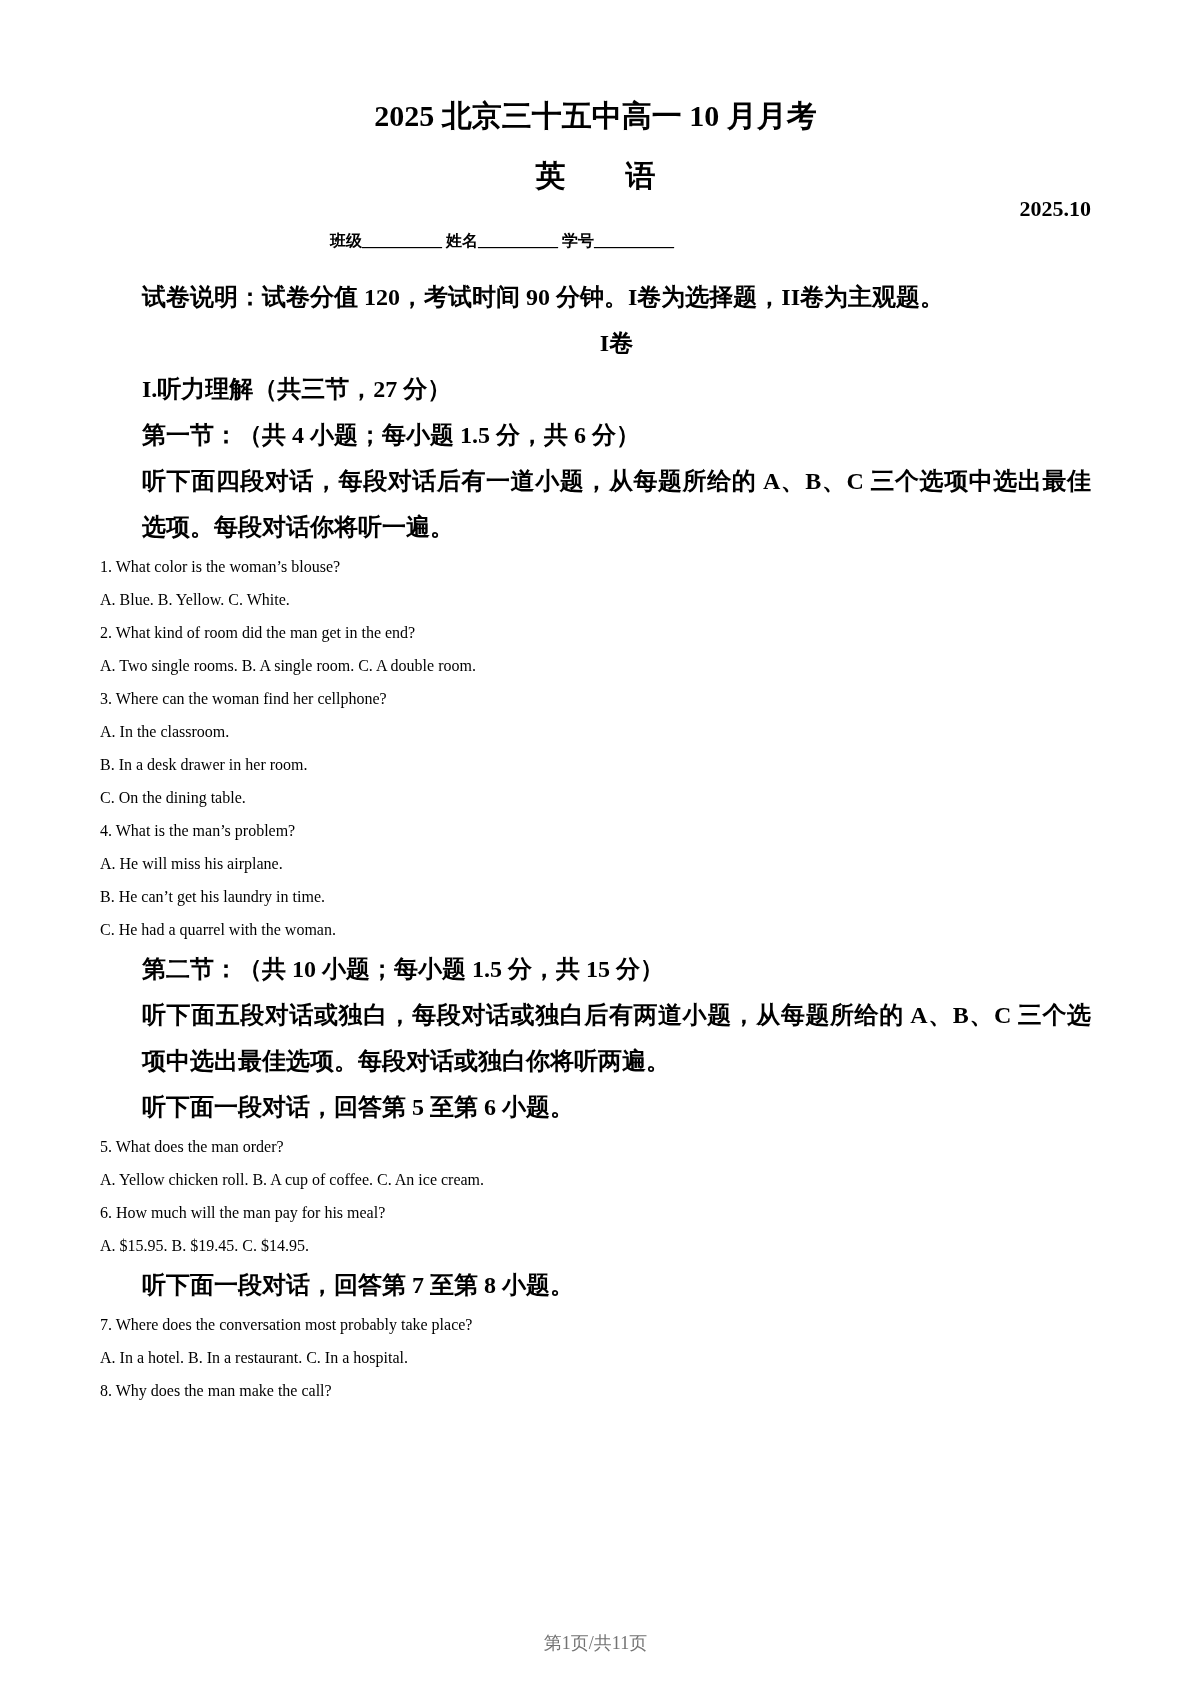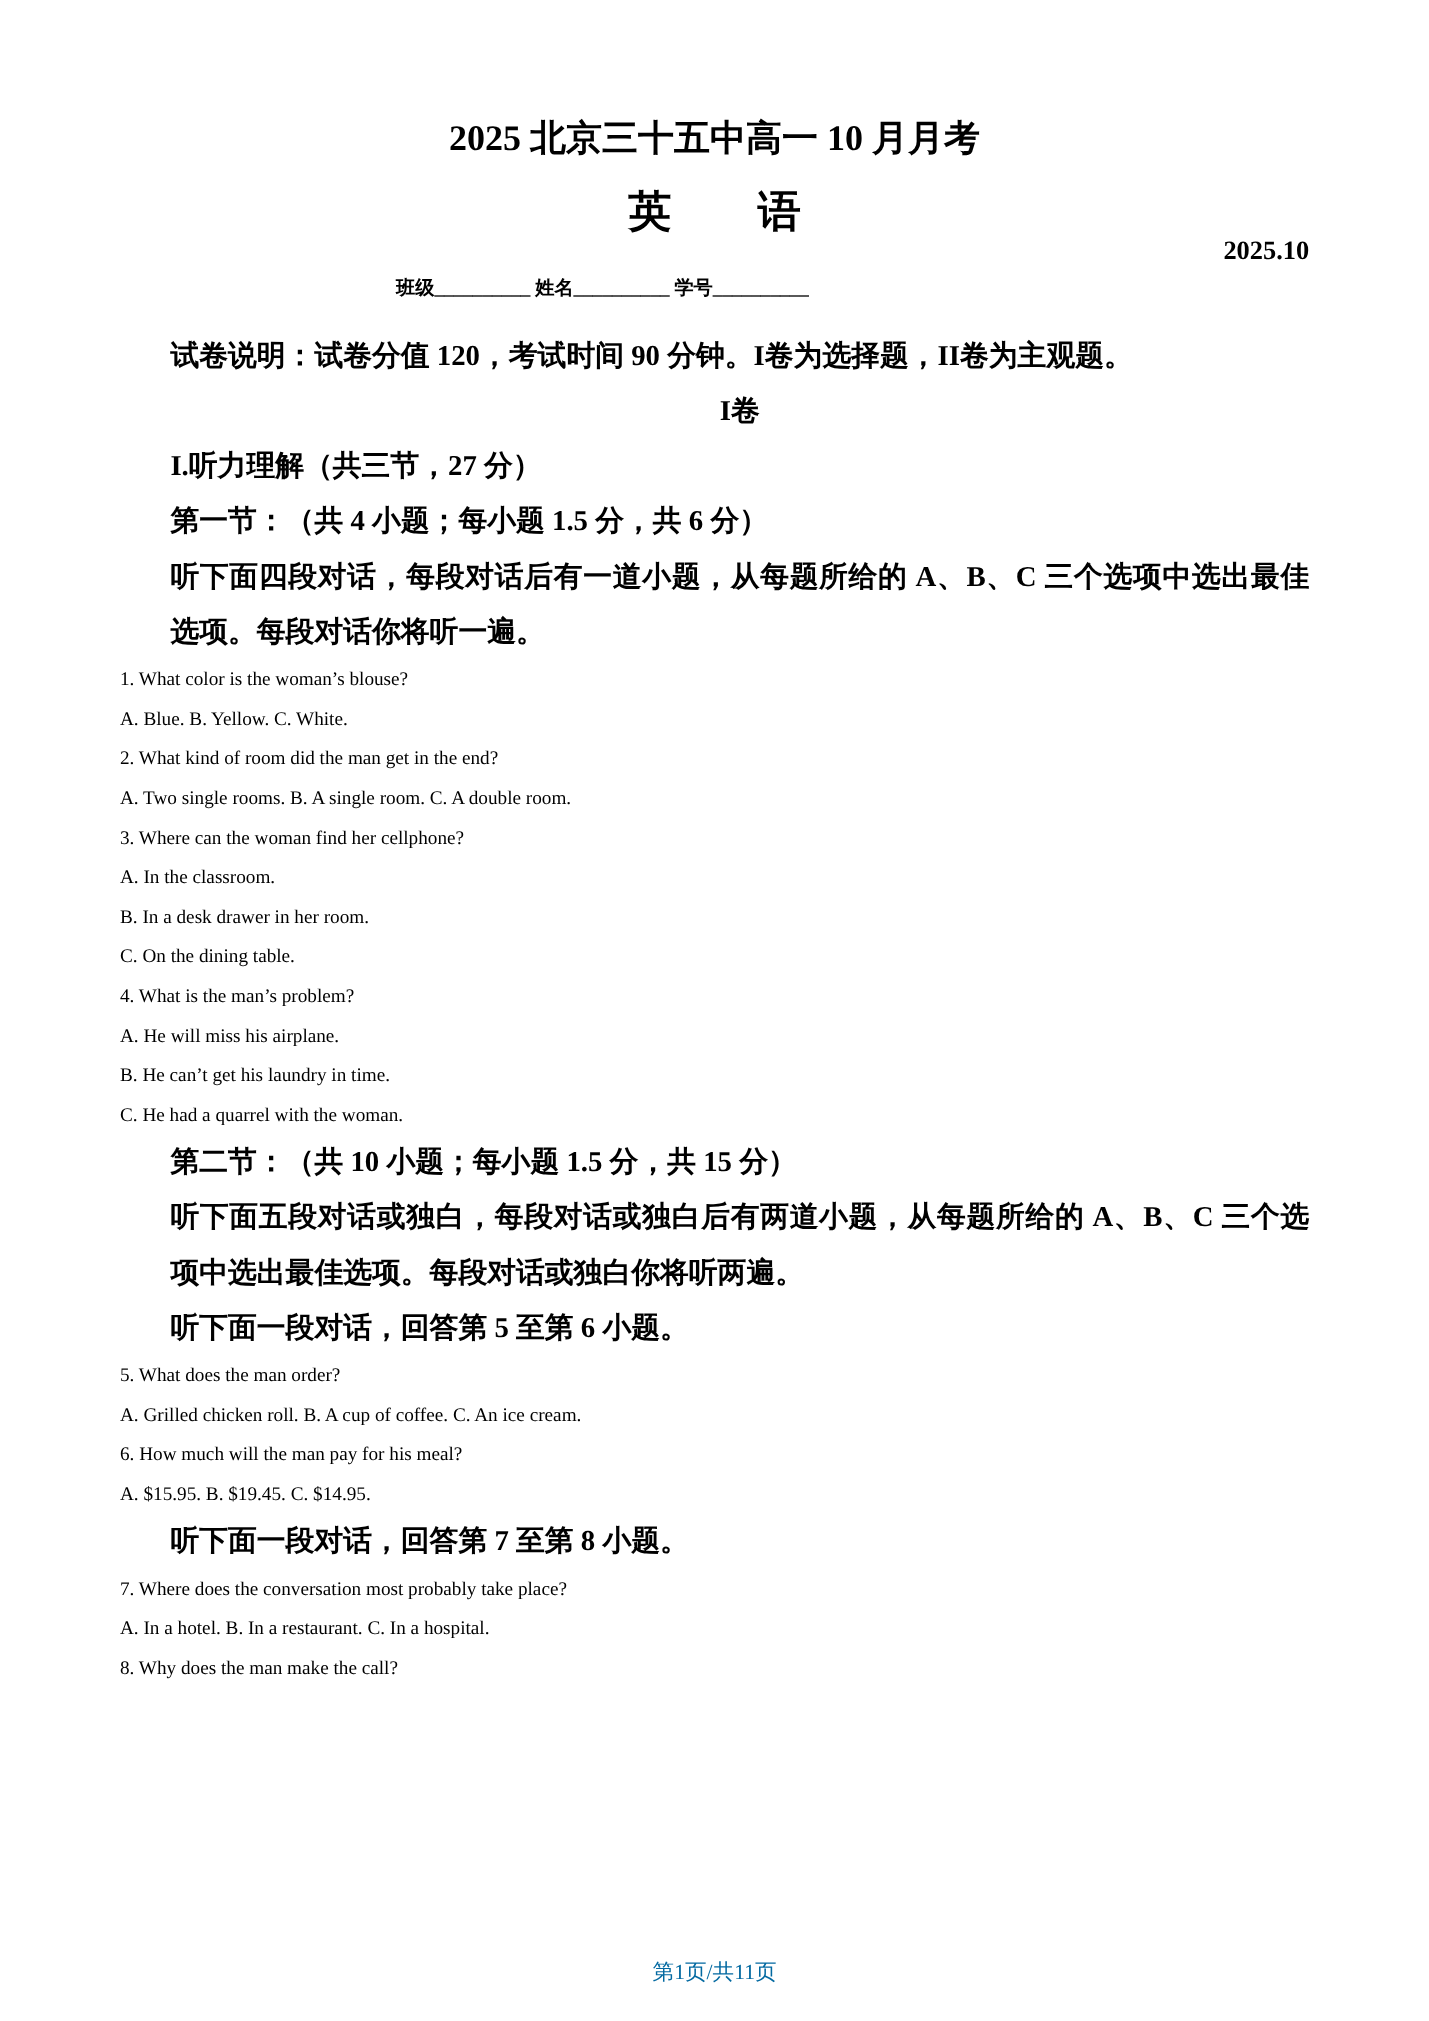--- a/index.html
+++ b/index.html
@@ -40,21 +40,21 @@
     font-family: "Liberation Serif", "DejaVu Serif", serif;
     font-weight: bold;
     font-size: 30px;
     line-height: 36px;
     text-align: center;
     margin-top: 82px;
   }
   .doc-subject {
     font-family: "Liberation Serif", "DejaVu Serif", serif;
     font-weight: bold;
-    font-size: 36px;
+    font-size: 30px;
     line-height: 36px;
     text-align: center;
     margin-top: 24px;
     white-space: pre;
   }
   .doc-date {
     font-family: "Liberation Serif", "DejaVu Serif", serif;
     font-weight: bold;
     font-size: 22px;
     line-height: 30px;
@@ -76,21 +76,21 @@
   }
   .footer {
     position: absolute;
     left: 0;
     right: 0;
     bottom: 30px;
     text-align: center;
     font-family: "Liberation Serif", "DejaVu Serif", serif;
     font-size: 18px;
     line-height: 22px;
-    color: #0369a1;
+    color: #737373;
   }
 </style>
 </head>
 <body>
 
 <div class="page">
 
   <div class="doc-title">2025 北京三十五中高一 10 月月考</div>
   <div class="doc-subject">英　　语</div>
   <div class="doc-date">2025.10</div>
@@ -118,21 +118,21 @@
   <div class="en">A. He will miss his airplane.</div>
   <div class="en">B. He can’t get his laundry in time.</div>
   <div class="en">C. He had a quarrel with the woman.</div>
 
   <div class="cn">第二节：（共 10 小题；每小题 1.5 分，共 15 分）</div>
   <div class="cn">听下面五段对话或独白，每段对话或独白后有两道小题，从每题所给的 A、B、C 三个选项中选出最佳选项。每段对话或独白你将听两遍。</div>
 
   <div class="cn">听下面一段对话，回答第 5 至第 6 小题。</div>
 
   <div class="en">5. What does the man order?</div>
-  <div class="en">A. Grilled chicken roll. B. A cup of coffee. C. An ice cream.</div>
+  <div class="en">A. Yellow chicken roll. B. A cup of coffee. C. An ice cream.</div>
 
   <div class="en">6. How much will the man pay for his meal?</div>
   <div class="en">A. $15.95. B. $19.45. C. $14.95.</div>
 
   <div class="cn">听下面一段对话，回答第 7 至第 8 小题。</div>
 
   <div class="en">7. Where does the conversation most probably take place?</div>
   <div class="en">A. In a hotel. B. In a restaurant. C. In a hospital.</div>
 
   <div class="en">8. Why does the man make the call?</div>

